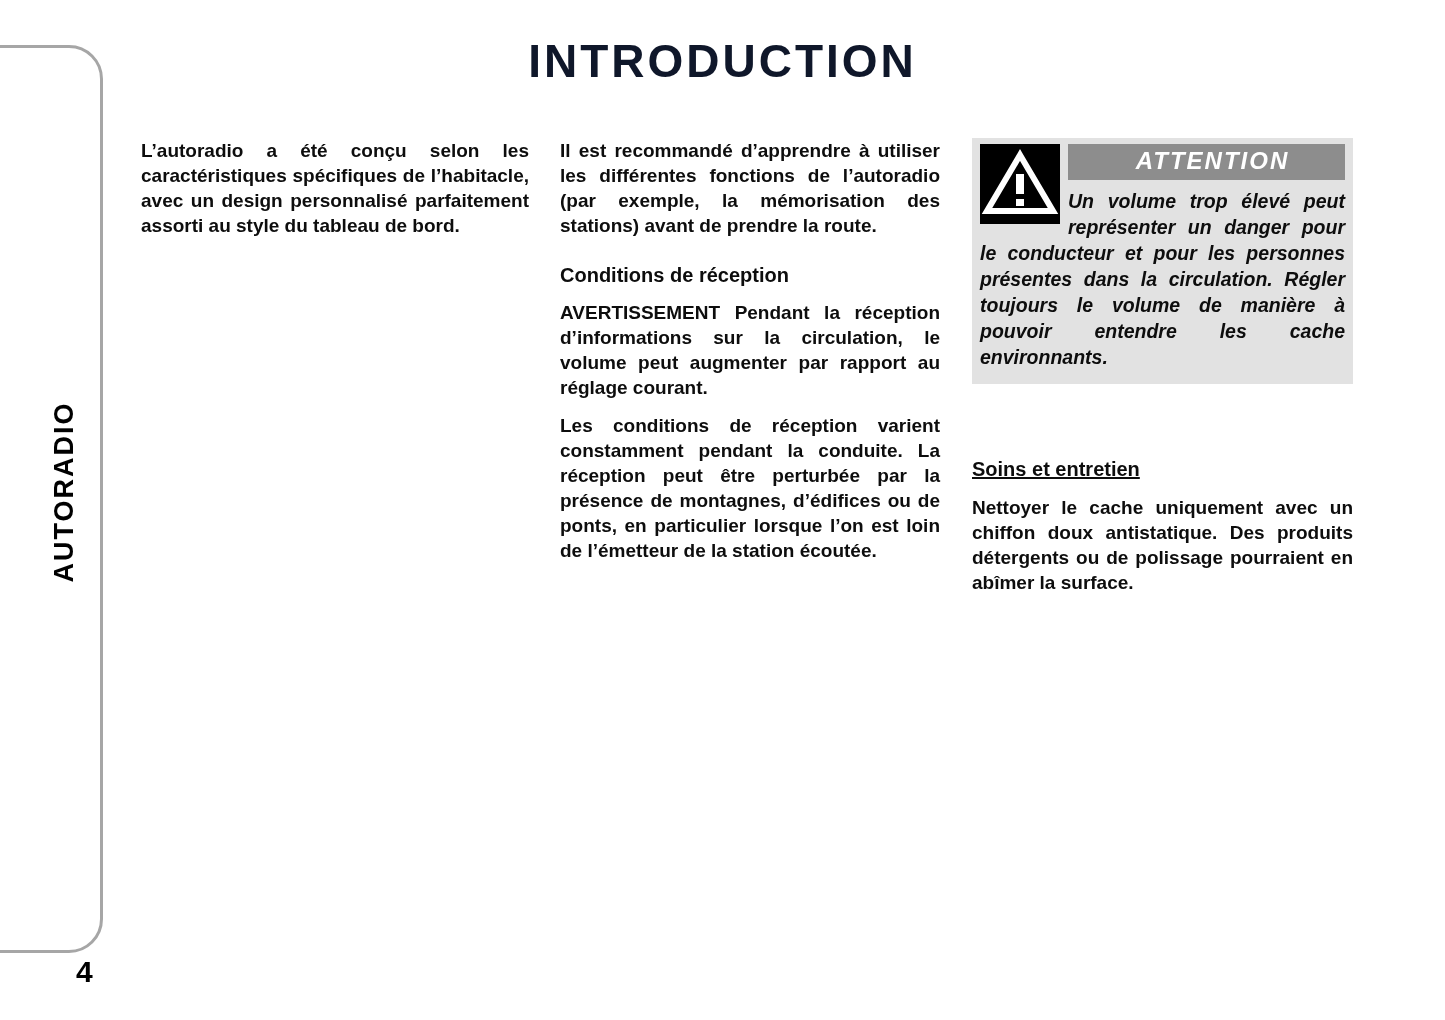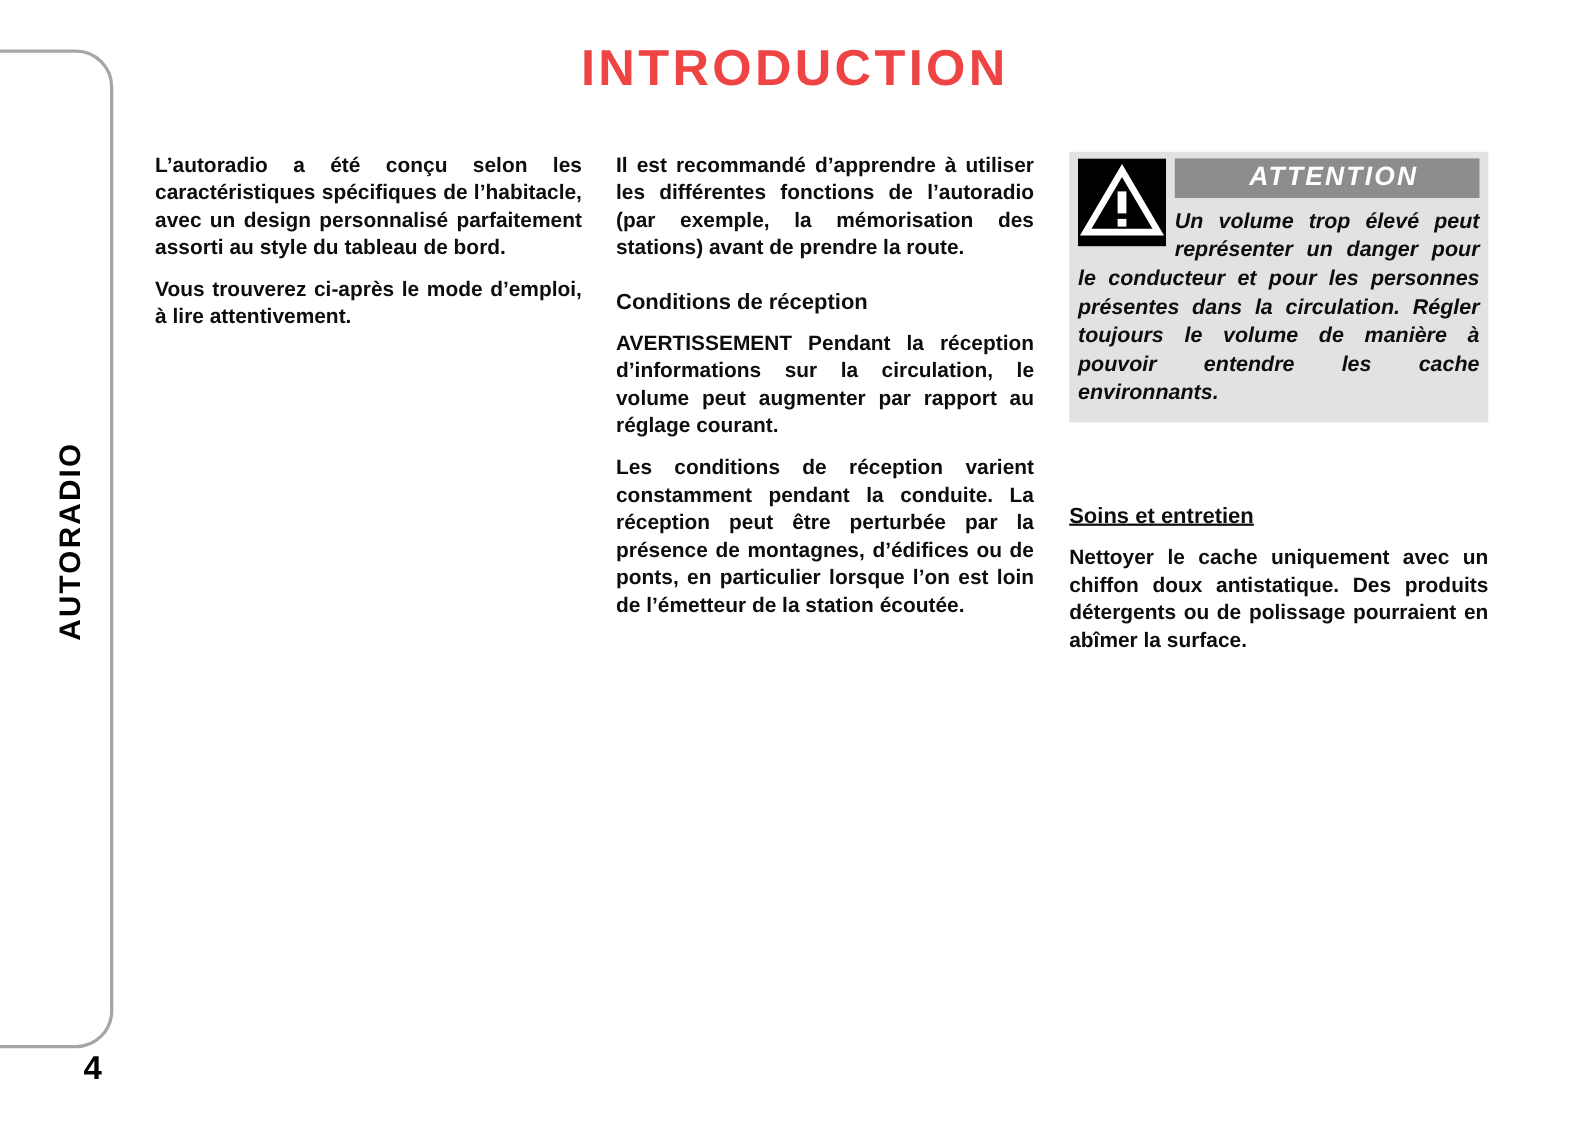--- a/index.html
+++ b/index.html
@@ -13,21 +13,21 @@
   body { position: relative; }
 
   
   .page-title {
     position: absolute;
     top: 34px; left: 0; width: 1445px;
     text-align: center;
     font-size: 46px;
     font-weight: 900;
     letter-spacing: 3px;
-    color: #ef4444;
+    color: #0f172a;
   }
 
   
   .side-tab {
     position: absolute;
     left: -70px; top: 45px;
     width: 173px; height: 908px;
     border: 3px solid #a6a6a6;
     border-radius: 34px;
     background: transparent;
@@ -122,21 +122,20 @@
 <body>
 
 <h1 class="page-title">INTRODUCTION</h1>
 
 <div class="side-tab"></div>
 <div class="side-label">AUTORADIO</div>
 <div class="page-number">4</div>
 
 <div class="col col-1">
   <p class="body-text">L’autoradio a été conçu selon les caractéristiques spécifiques de l’habitacle, avec un design personnalisé parfaitement assorti au style du tableau de bord.</p>
-  <p class="body-text">Vous trouverez ci-après le mode d’emploi, à lire attentivement.</p>
 </div>
 
 <div class="col col-2">
   <p class="body-text">Il est recommandé d’apprendre à utiliser les différentes fonctions de l’autoradio (par exemple, la mémorisation des stations) avant de prendre la route.</p>
   <h3 class="subheading">Conditions de réception</h3>
   <p class="body-text">AVERTISSEMENT Pendant la réception d’informations sur la circulation, le volume peut augmenter par rapport au réglage courant.</p>
   <p class="body-text">Les conditions de réception varient constamment pendant la conduite. La réception peut être perturbée par la présence de montagnes, d’édifices ou de ponts, en particulier lorsque l’on est loin de l’émetteur de la station écoutée.</p>
 </div>
 
 <div class="col col-3">

